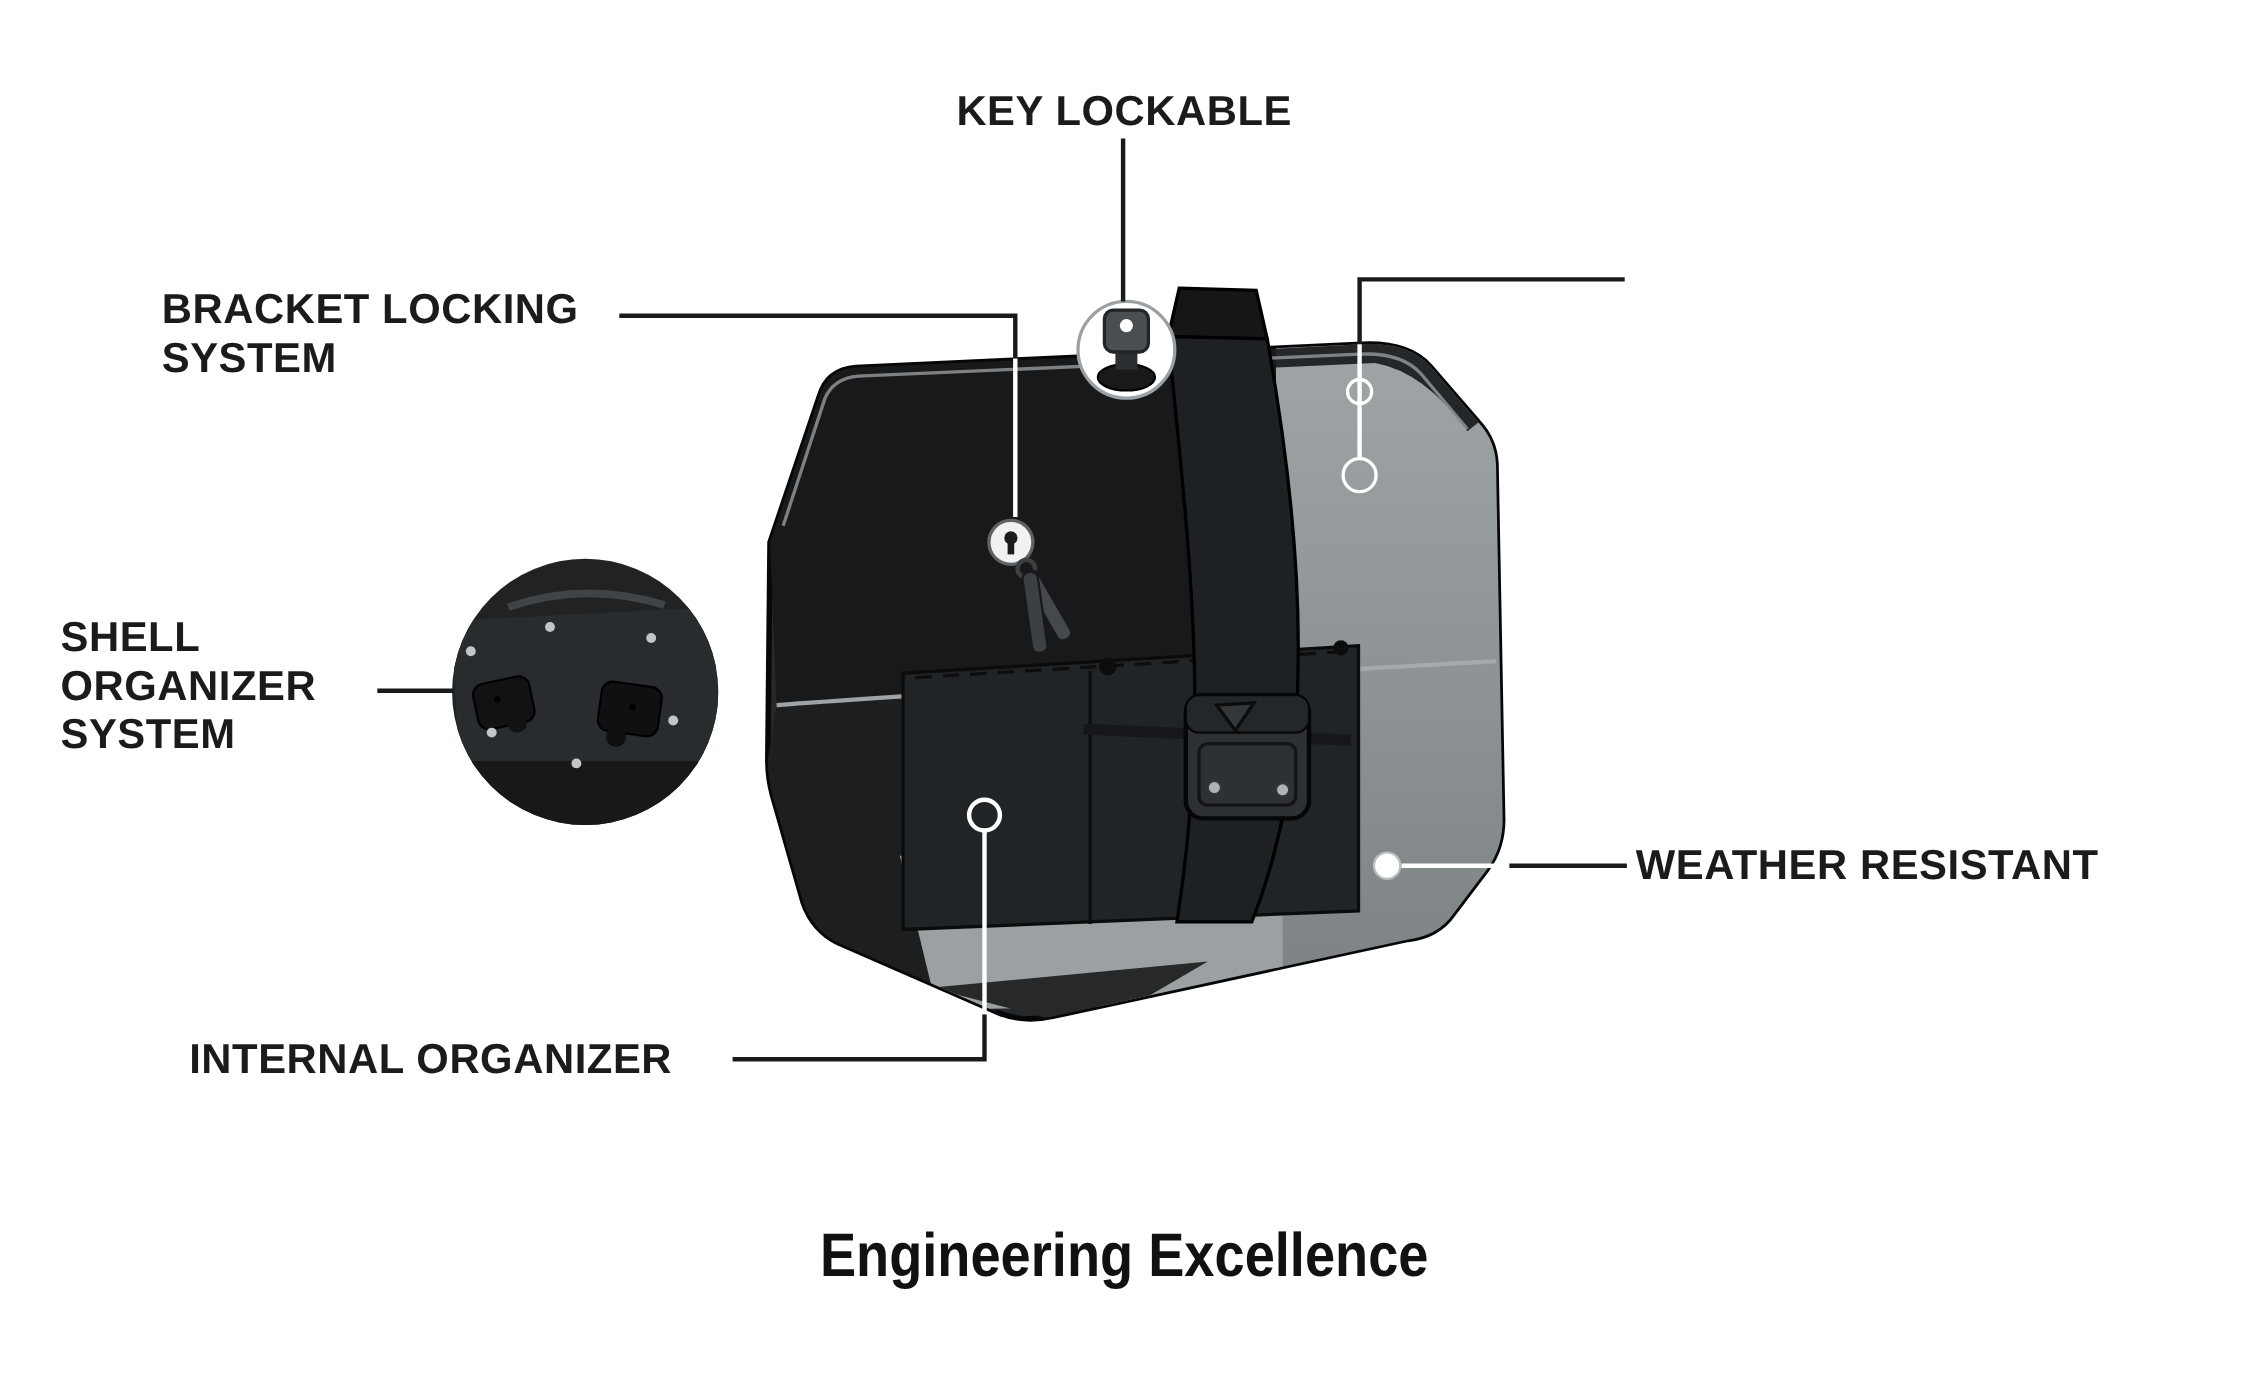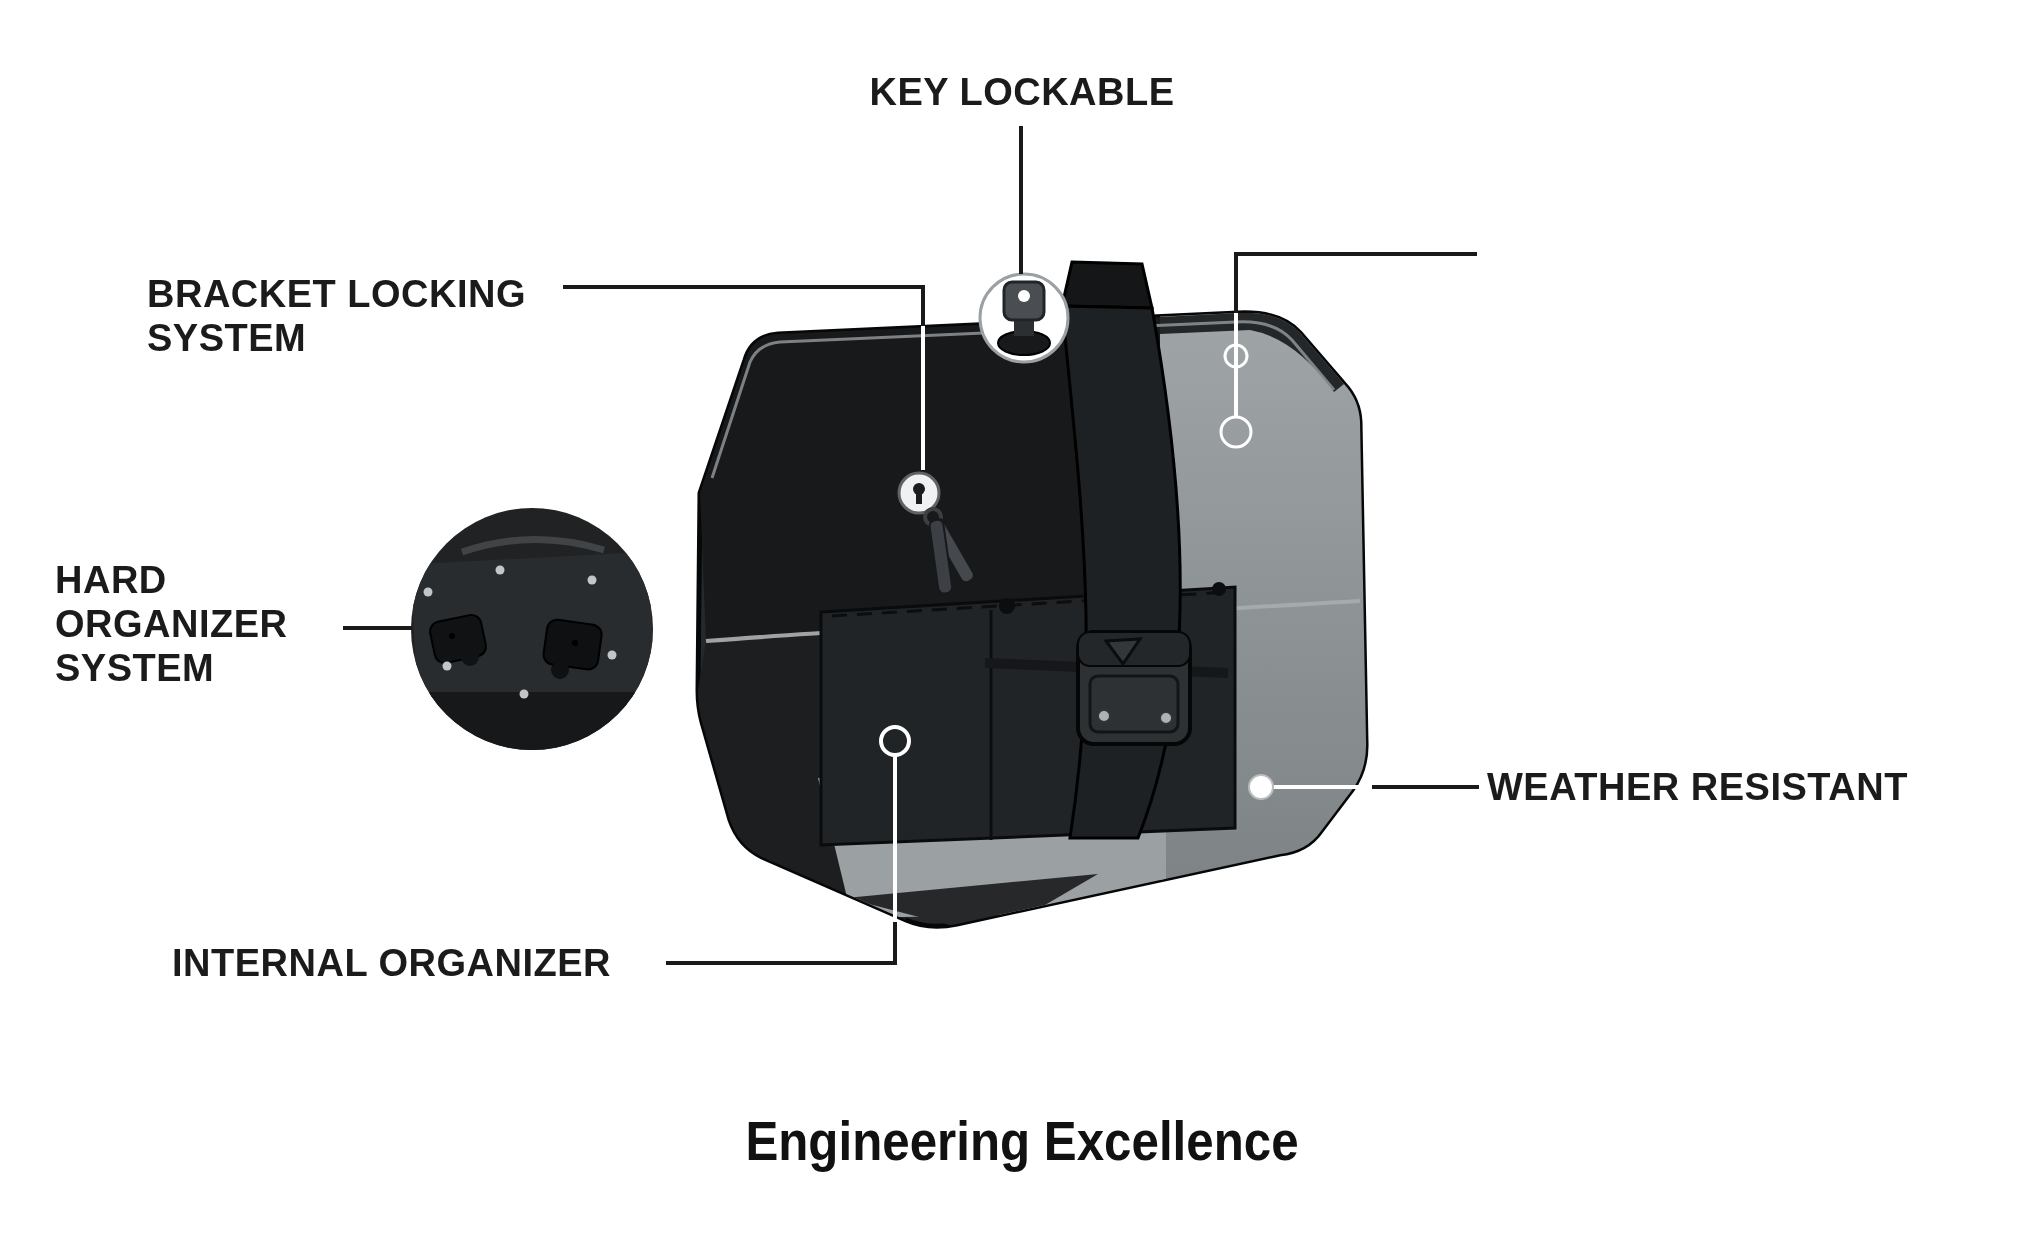--- a/index.html
+++ b/index.html
@@ -180,34 +180,34 @@
       <path d="M 1479 787 L 1372 787" stroke="#1a1a1a" stroke-width="4"></path>
       <path d="M 1372 787 L 1274 787" stroke="#ffffff" stroke-width="4"></path>
       <circle cx="1261" cy="787" r="12" fill="#ffffff" stroke="#b9bdbf" stroke-width="2"></circle>
 
       <path d="M 666 963 L 895 963 L 895 922" stroke="#1a1a1a" stroke-width="4"></path>
       <path d="M 895 922 L 895 756" stroke="#ffffff" stroke-width="4"></path>
       <circle cx="895" cy="741" r="14" stroke="#ffffff" stroke-width="4"></circle>
     </g>
   </svg>
 
-  <div class="callout-label center" style="left:840px; top:70px; width:364px;">
+  <div class="callout-label center" style="left:840px; top:80px; width:364px;">
     <span>KEY LOCKABLE</span>
   </div>
 
-  <div class="callout-label" style="left:147px; top:272px;">
+  <div class="callout-label" style="left:147px; top:260px;">
     <div>BRACKET LOCKING</div>
     <div>SYSTEM</div>
   </div>
 
   <div class="callout-label" style="left:1487px; top:222px;">
   </div>
 
   <div class="callout-label" style="left:55px; top:558px;">
-    <div>HARD</div>
+    <div>SHELL</div>
     <div>ORGANIZER</div>
     <div>SYSTEM</div>
   </div>
 
   <div class="callout-label" style="left:172px; top:941px;">
     <span>INTERNAL ORGANIZER</span>
   </div>
 
   <div class="callout-label" style="left:1487px; top:765px;">
     <span>WEATHER RESISTANT</span>

